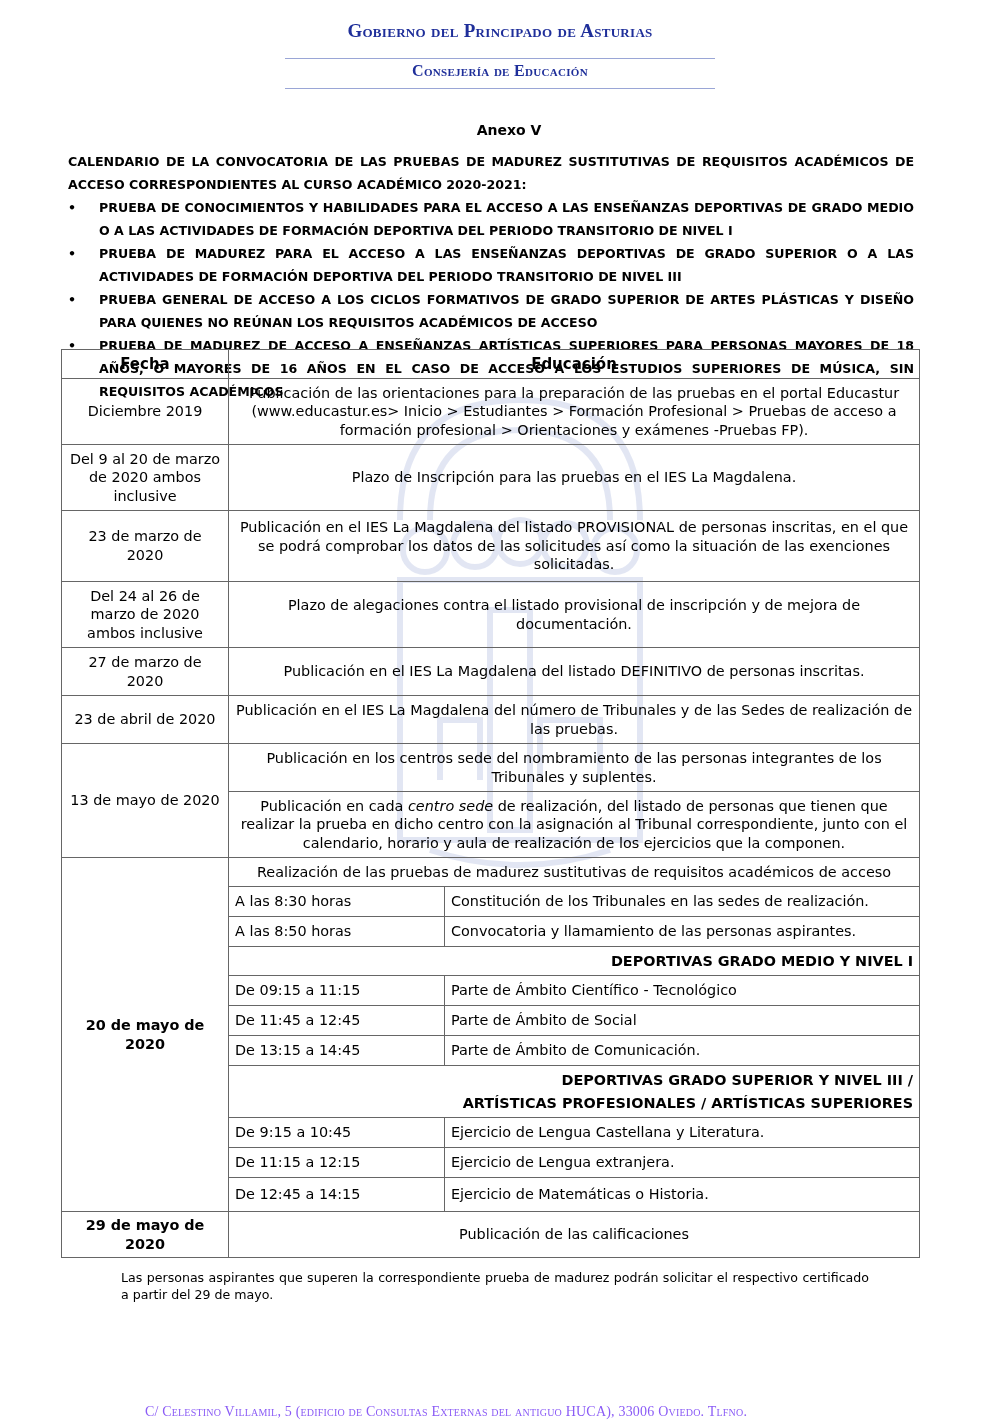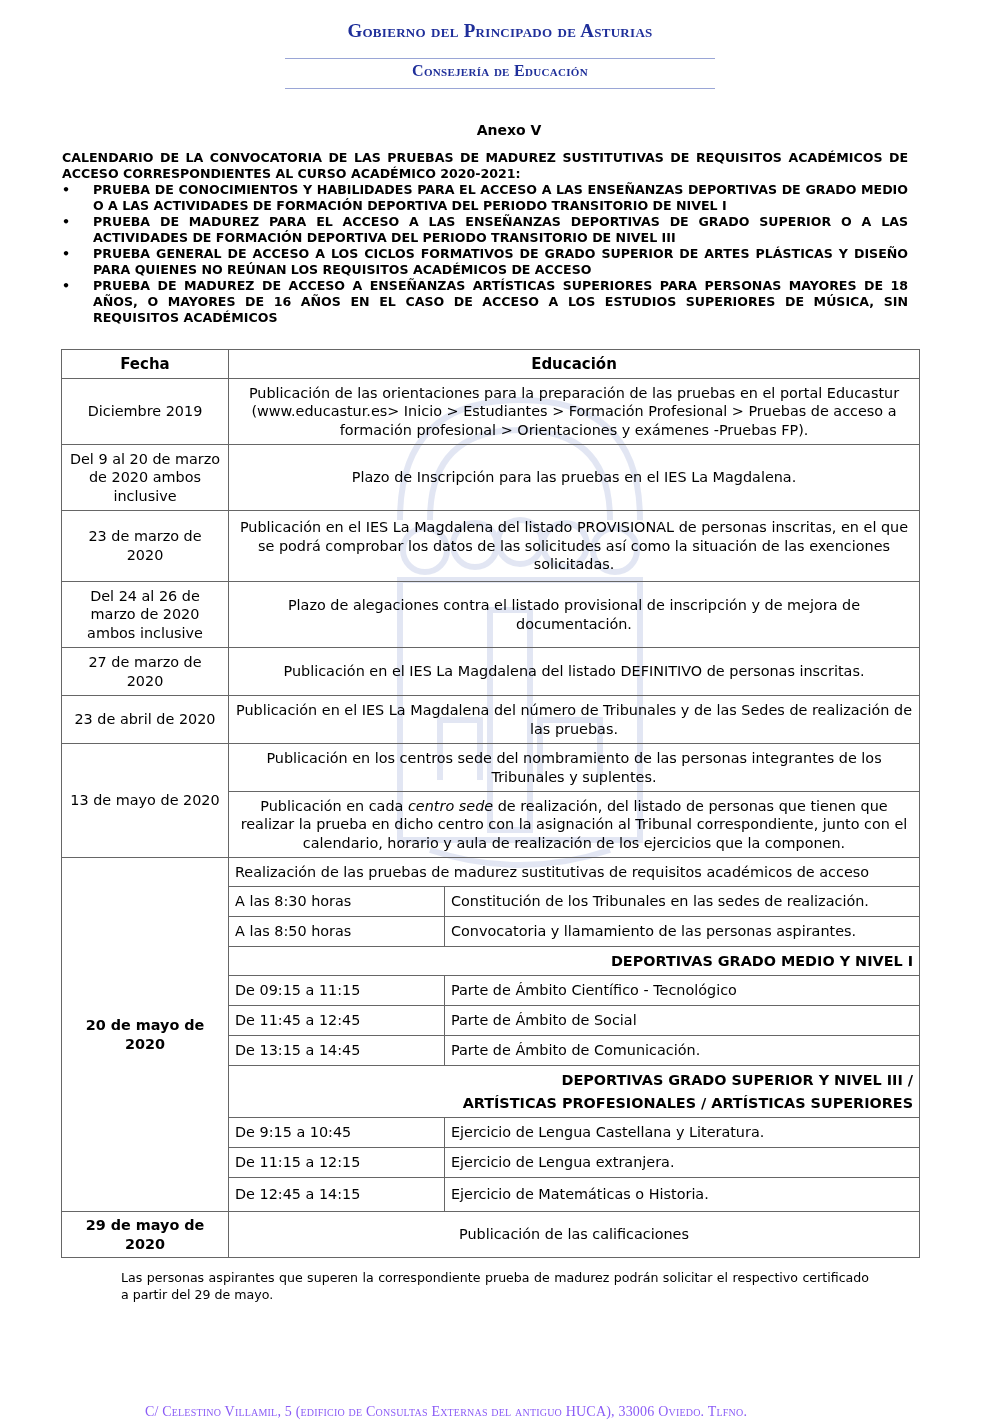--- a/index.html
+++ b/index.html
@@ -8,41 +8,41 @@
 
   .hdr { position: absolute; left: 285px; width: 430px; text-align: center;
          font-family: "Liberation Serif", serif; color: #1f2f9a; font-variant: small-caps; font-weight: bold; }
   .hdr1 { top: 20px; font-size: 19px; letter-spacing: 0.3px; }
   .hdr-line { position: absolute; left: 285px; width: 430px; height: 1px; background: #9aa6d6; }
   .hdr2 { top: 62px; font-size: 16px; letter-spacing: 0.3px; }
 
   .annex { position: absolute; top: 122px; left: 9px; width: 1000px; text-align: center;
            font-weight: bold; font-size: 14px; }
 
-  .intro { position: absolute; top: 150px; left: 62px; width: 846px;
-           font-weight: bold; font-size: 12.6px; line-height: 16px; text-align: justify; }
+  .intro { position: absolute; top: 150px; left: 68px; width: 846px;
+           font-weight: bold; font-size: 12.6px; line-height: 23px; text-align: justify; }
   .intro p { margin: 0; }
   .intro ul { margin: 0; padding: 0; list-style: none; }
   .intro li { position: relative; padding-left: 31px; }
   .intro li .bullet { position: absolute; left: 0; top: 0; font-weight: bold; }
 
   .watermark { position: absolute; left: 370px; top: 380px; width: 300px; height: 500px;
                opacity: 0.13; pointer-events: none; }
 
   table.cal { position: absolute; top: 349px; left: 61px; width: 859px;
               border-collapse: collapse; font-size: 14.4px; line-height: 18.6px;
               background: transparent; }
   table.cal td, table.cal th { border: 1px solid #666; vertical-align: middle; padding: 0 6px; }
   table.cal th { height: 28px; font-weight: bold; font-size: 15px; text-align: center; }
   td.fecha { width: 154px; text-align: center; padding: 0 4px; }
   td.fecha.bold { font-weight: bold; }
   td.act { text-align: center; }
   td.sub-left { width: 203px; }
   td.section { text-align: right; font-weight: bold; }
-  td.center { text-align: left; margin-top: 36px; }
+  td.center { text-align: center; margin-top: 36px; }
 
   .note { position: absolute; top: 1270px; left: 121px; width: 748px;
           font-size: 12.6px; line-height: 16.6px; text-align: justify; }
 
   .footer { position: absolute; top: 1404px; left: 0; width: 892px; text-align: center;
             font-family: "Liberation Serif", serif; color: #8b5cf6; }
   .footer .f1 { font-size: 14px; font-variant: small-caps; letter-spacing: 0.2px; }
   .footer .f2 { font-size: 11.5px; margin-top: 3px; }
 </style>
 </head>

